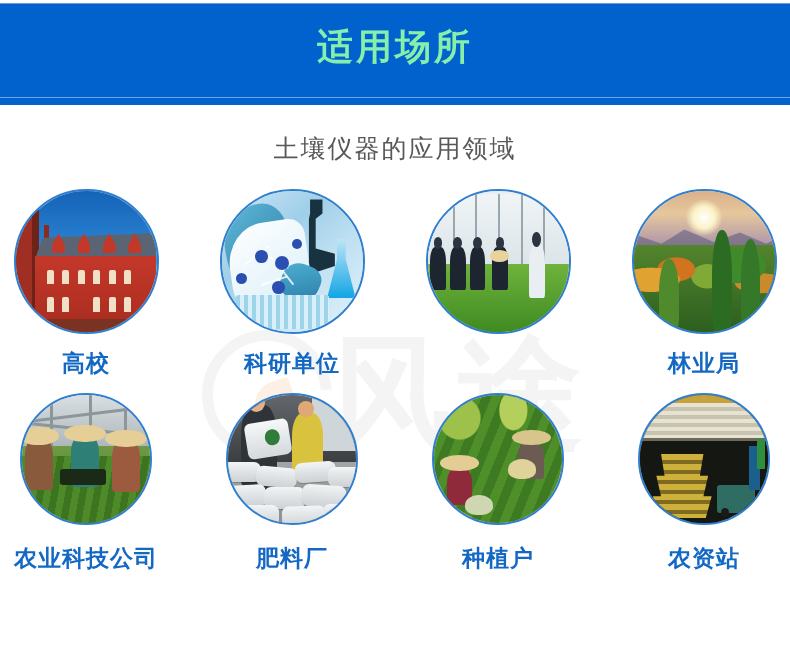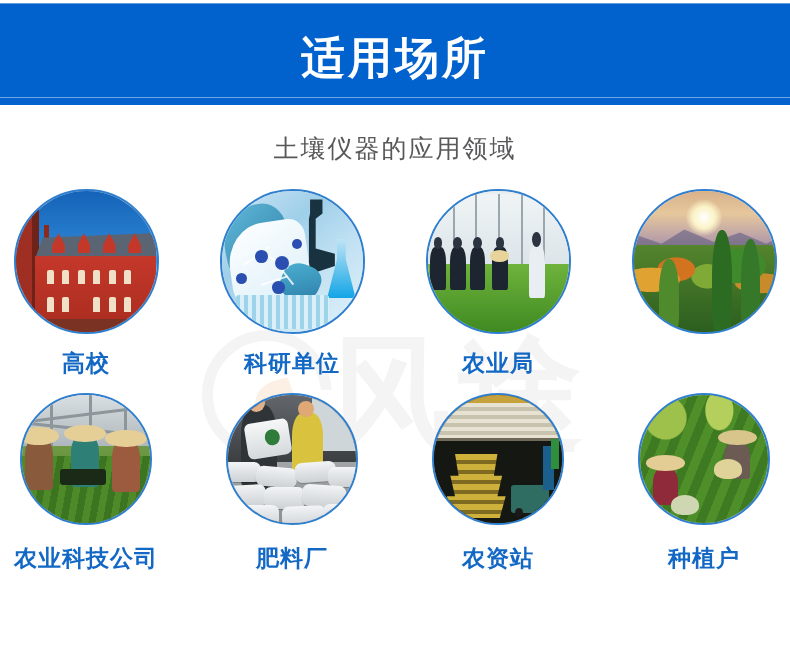--- a/index.html
+++ b/index.html
@@ -53,22 +53,22 @@
   }
   .banner::before {
     content:""; position:absolute; left:0; right:0; top:0; height:1px;
     background:#5f9fe0;
   }
   .banner::after {
     content:""; position:absolute; left:0; right:0; bottom:7px; height:1px;
     background:#6aa7e4;
   }
   .banner-title {
-    margin-top:30px;
-    font-size:44px; font-weight:700; color:#ffffff;
+    margin-top:24px;
+    font-size:36px; font-weight:700; color:#86efac;
     letter-spacing:3px; line-height:1.12;
     font-family:"DejaVu Sans", sans-serif;
   }
   .banner-sub {
     margin-top:5px;
     font-size:14px; font-weight:400; color:#ffffff;
     letter-spacing:4.5px;
     font-family:"Liberation Sans", sans-serif;
   }
 
@@ -418,34 +418,34 @@
               </div>
             <div class="p" style="left:46%">
                 <span class="head"></span>
               </div>
             <div class="hat" style="left:44%"></div>
             <div class="p white" style="left:72%;height:38%;bottom:24%">
                 <span class="head" style="background:#2b3440"></span>
               </div>
           </div>
         </div>
-        <div class="cell-label">农业局</div>
       </div>
 
       <div class="cell">
         <div class="circle-wrap">
           <div class="art art-forest">
             <div class="mtn"></div>
             <div class="sun"></div>
             <div class="canopy"></div>
             <div class="tree" style="left:56%;height:72%;background:#2b6b22"></div>
             <div class="tree" style="left:76%;height:66%;background:#35782a"></div>
             <div class="tree" style="left:18%;height:52%;background:#4f8a2c"></div>
           </div>
         </div>
+        <div class="cell-label">林业局</div>
       </div>
 
     </div>
 
     <div class="row row2">
 
       <div class="cell">
         <div class="circle-wrap r2">
           <div class="art art-seed">
             <div class="frame"></div>
@@ -494,47 +494,47 @@
             <div class="bag" style="left:6%;top:86%;width:34%;height:17%"></div>
             <div class="bag" style="left:42%;top:87%;width:34%;height:17%;transform:rotate(-2deg)"></div>
             <div class="bag" style="left:74%;top:85%;width:32%;height:17%"></div>
           </div>
         </div>
         <div class="cell-label">肥料厂</div>
       </div>
 
       <div class="cell">
         <div class="circle-wrap r2">
+          <div class="art art-field">
+            <div class="w" style="left:10%;top:56%">
+                <span class="hat"></span>
+              </div>
+            <div class="w" style="left:66%;top:36%;background:#6b5b52">
+                <span class="hat" style="background:#d8c58b"></span>
+              </div>
+            <div class="basket" style="left:58%;top:50%"></div>
+            <div class="basket" style="left:24%;top:78%;background:#cfd6b2"></div>
+          </div>
+        </div>
+        <div class="cell-label">种植户</div>
+      </div>
+
+      <div class="cell">
+        <div class="circle-wrap r2">
           <div class="art art-store">
             <div class="topbar"></div>
             <div class="shutter"></div>
             <div class="inner"></div>
             <div class="stack"></div>
             <div class="cart">
                 <span class="wheel" style="left:10%"></span>
                 <span class="wheel" style="right:10%"></span>
               </div>
             <div class="sign"></div>
             <div class="panel"></div>
           </div>
         </div>
         <div class="cell-label">农资站</div>
       </div>
 
-      <div class="cell">
-        <div class="circle-wrap r2">
-          <div class="art art-field">
-            <div class="w" style="left:10%;top:56%">
-                <span class="hat"></span>
-              </div>
-            <div class="w" style="left:66%;top:36%;background:#6b5b52">
-                <span class="hat" style="background:#d8c58b"></span>
-              </div>
-            <div class="basket" style="left:58%;top:50%"></div>
-            <div class="basket" style="left:24%;top:78%;background:#cfd6b2"></div>
-          </div>
-        </div>
-        <div class="cell-label">种植户</div>
-      </div>
-
     </div>
   </div>
 </div>
 
 </body></html>

